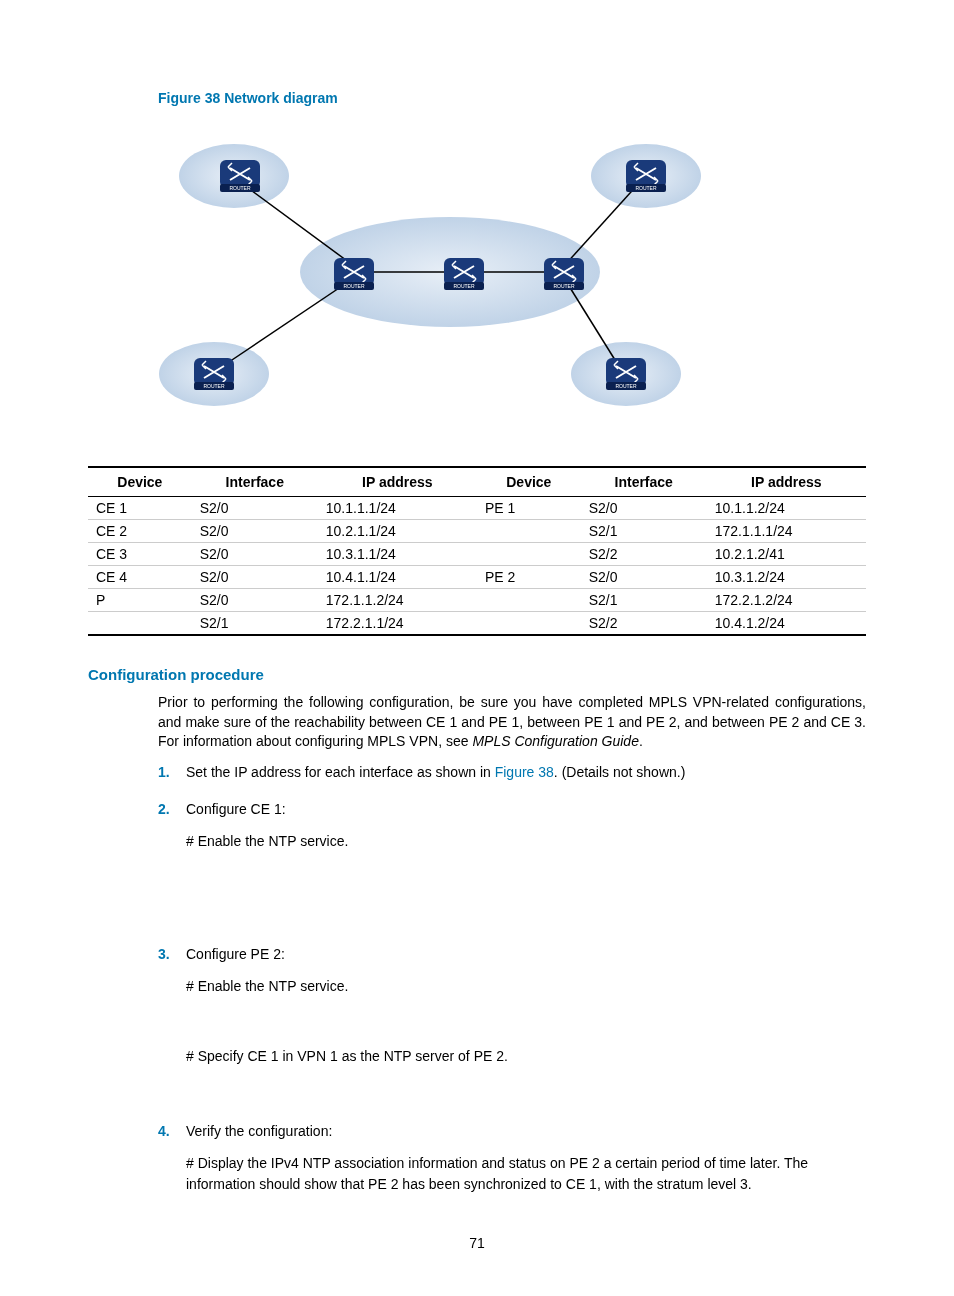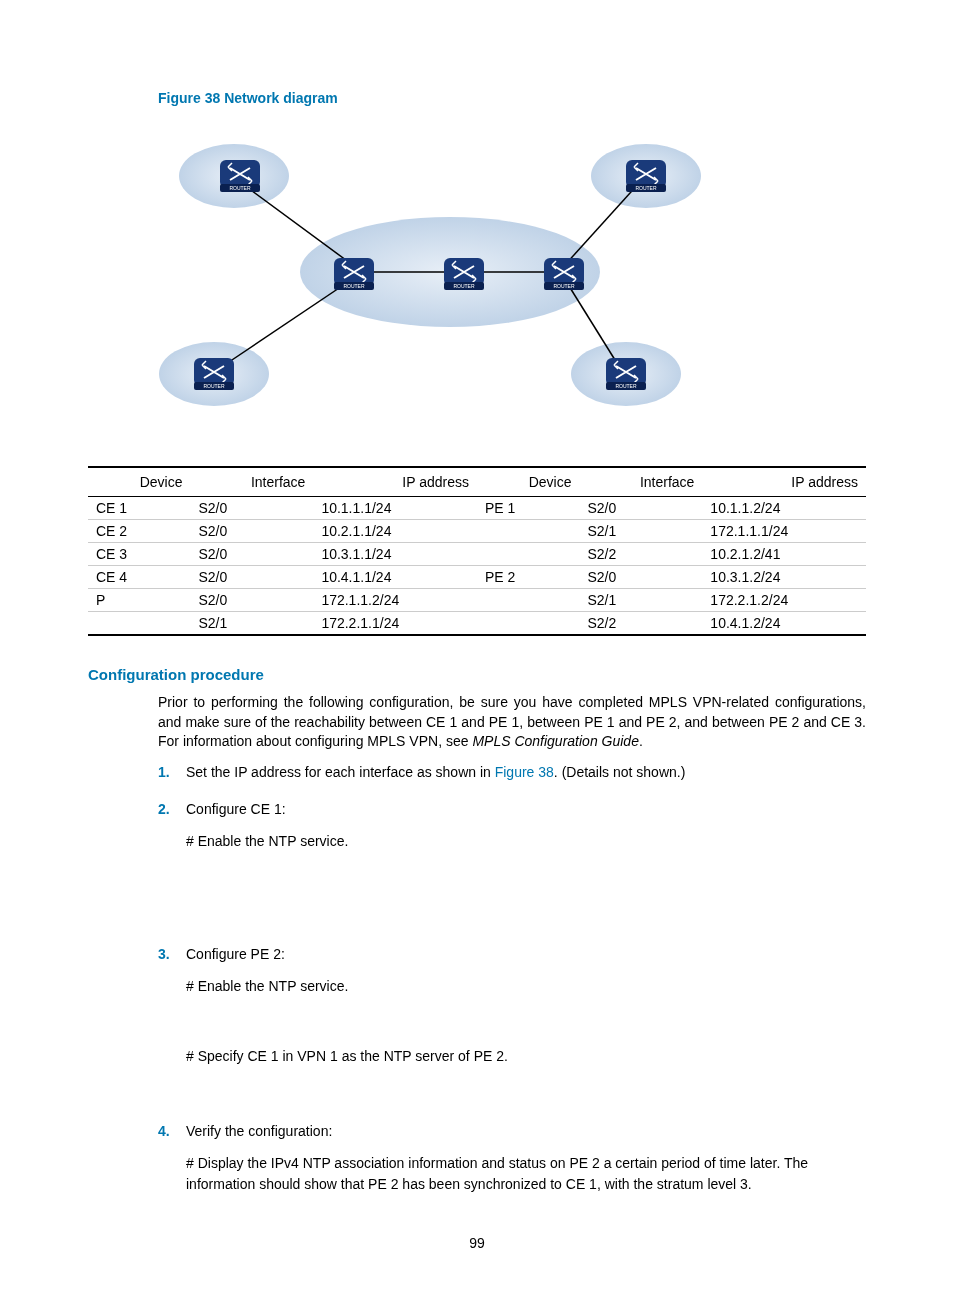--- a/index.html
+++ b/index.html
@@ -25,22 +25,22 @@
   svg.diagram {
     display: block;
   }
   table.net-table {
     border-collapse: collapse;
     width: 100%;
     margin: 25px 0 30px 0;
     font-size: 14px;
   }
   table.net-table th {
-    text-align: right;
-    font-weight: normal;
+    text-align: center;
+    font-weight: bold;
     padding: 6px 8px;
     border-bottom: 1px solid #000;
     margin-top: 36px;
   }
   table.net-table thead tr {
     border-top: 2px solid #000;
     border-bottom: 1px solid #000;
   }
   table.net-table tbody tr td {
     padding: 3px 8px;
@@ -234,15 +234,15 @@
       <div class="gap"></div>
       <div class="step-sub"># Specify CE 1 in VPN 1 as the NTP server of PE 2.</div>
       <div class="gap"></div>
     </li>
     <li>
       <span>Verify the configuration:</span>
       <div class="step-sub"># Display the IPv4 NTP association information and status on PE 2 a certain period of time later. The information should show that PE 2 has been synchronized to CE 1, with the stratum level 3.</div>
     </li>
   </ol>
 
-  <div class="page-num">99</div>
+  <div class="page-num">71</div>
 
 </div>
 
 </body></html>

